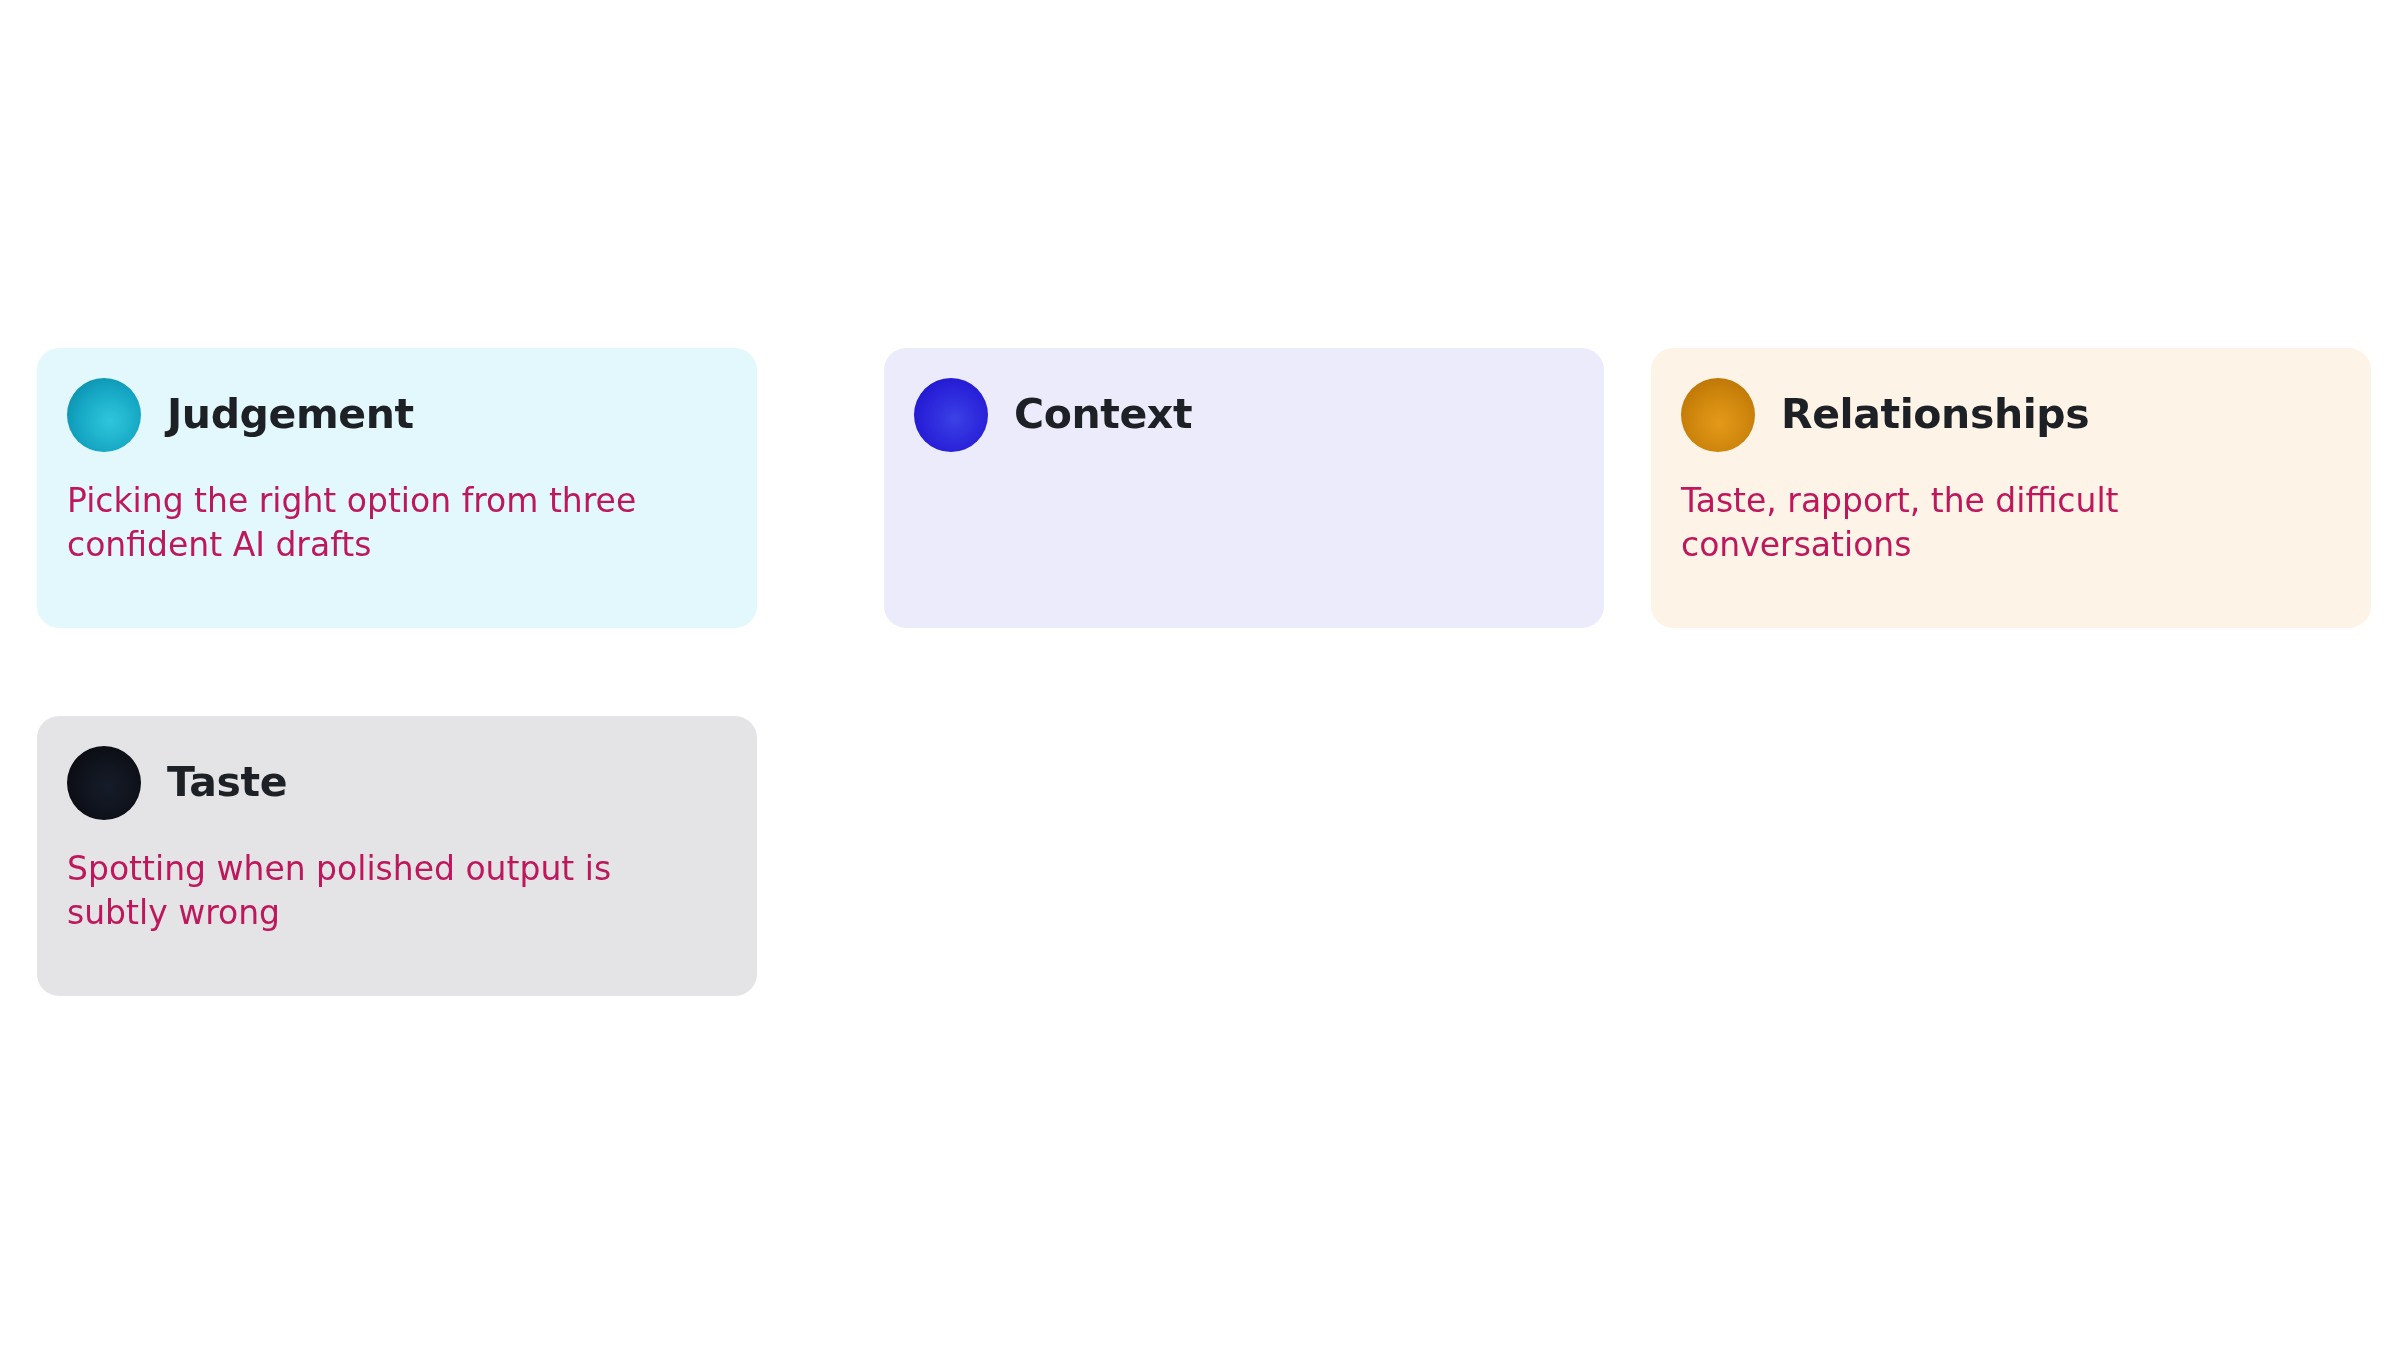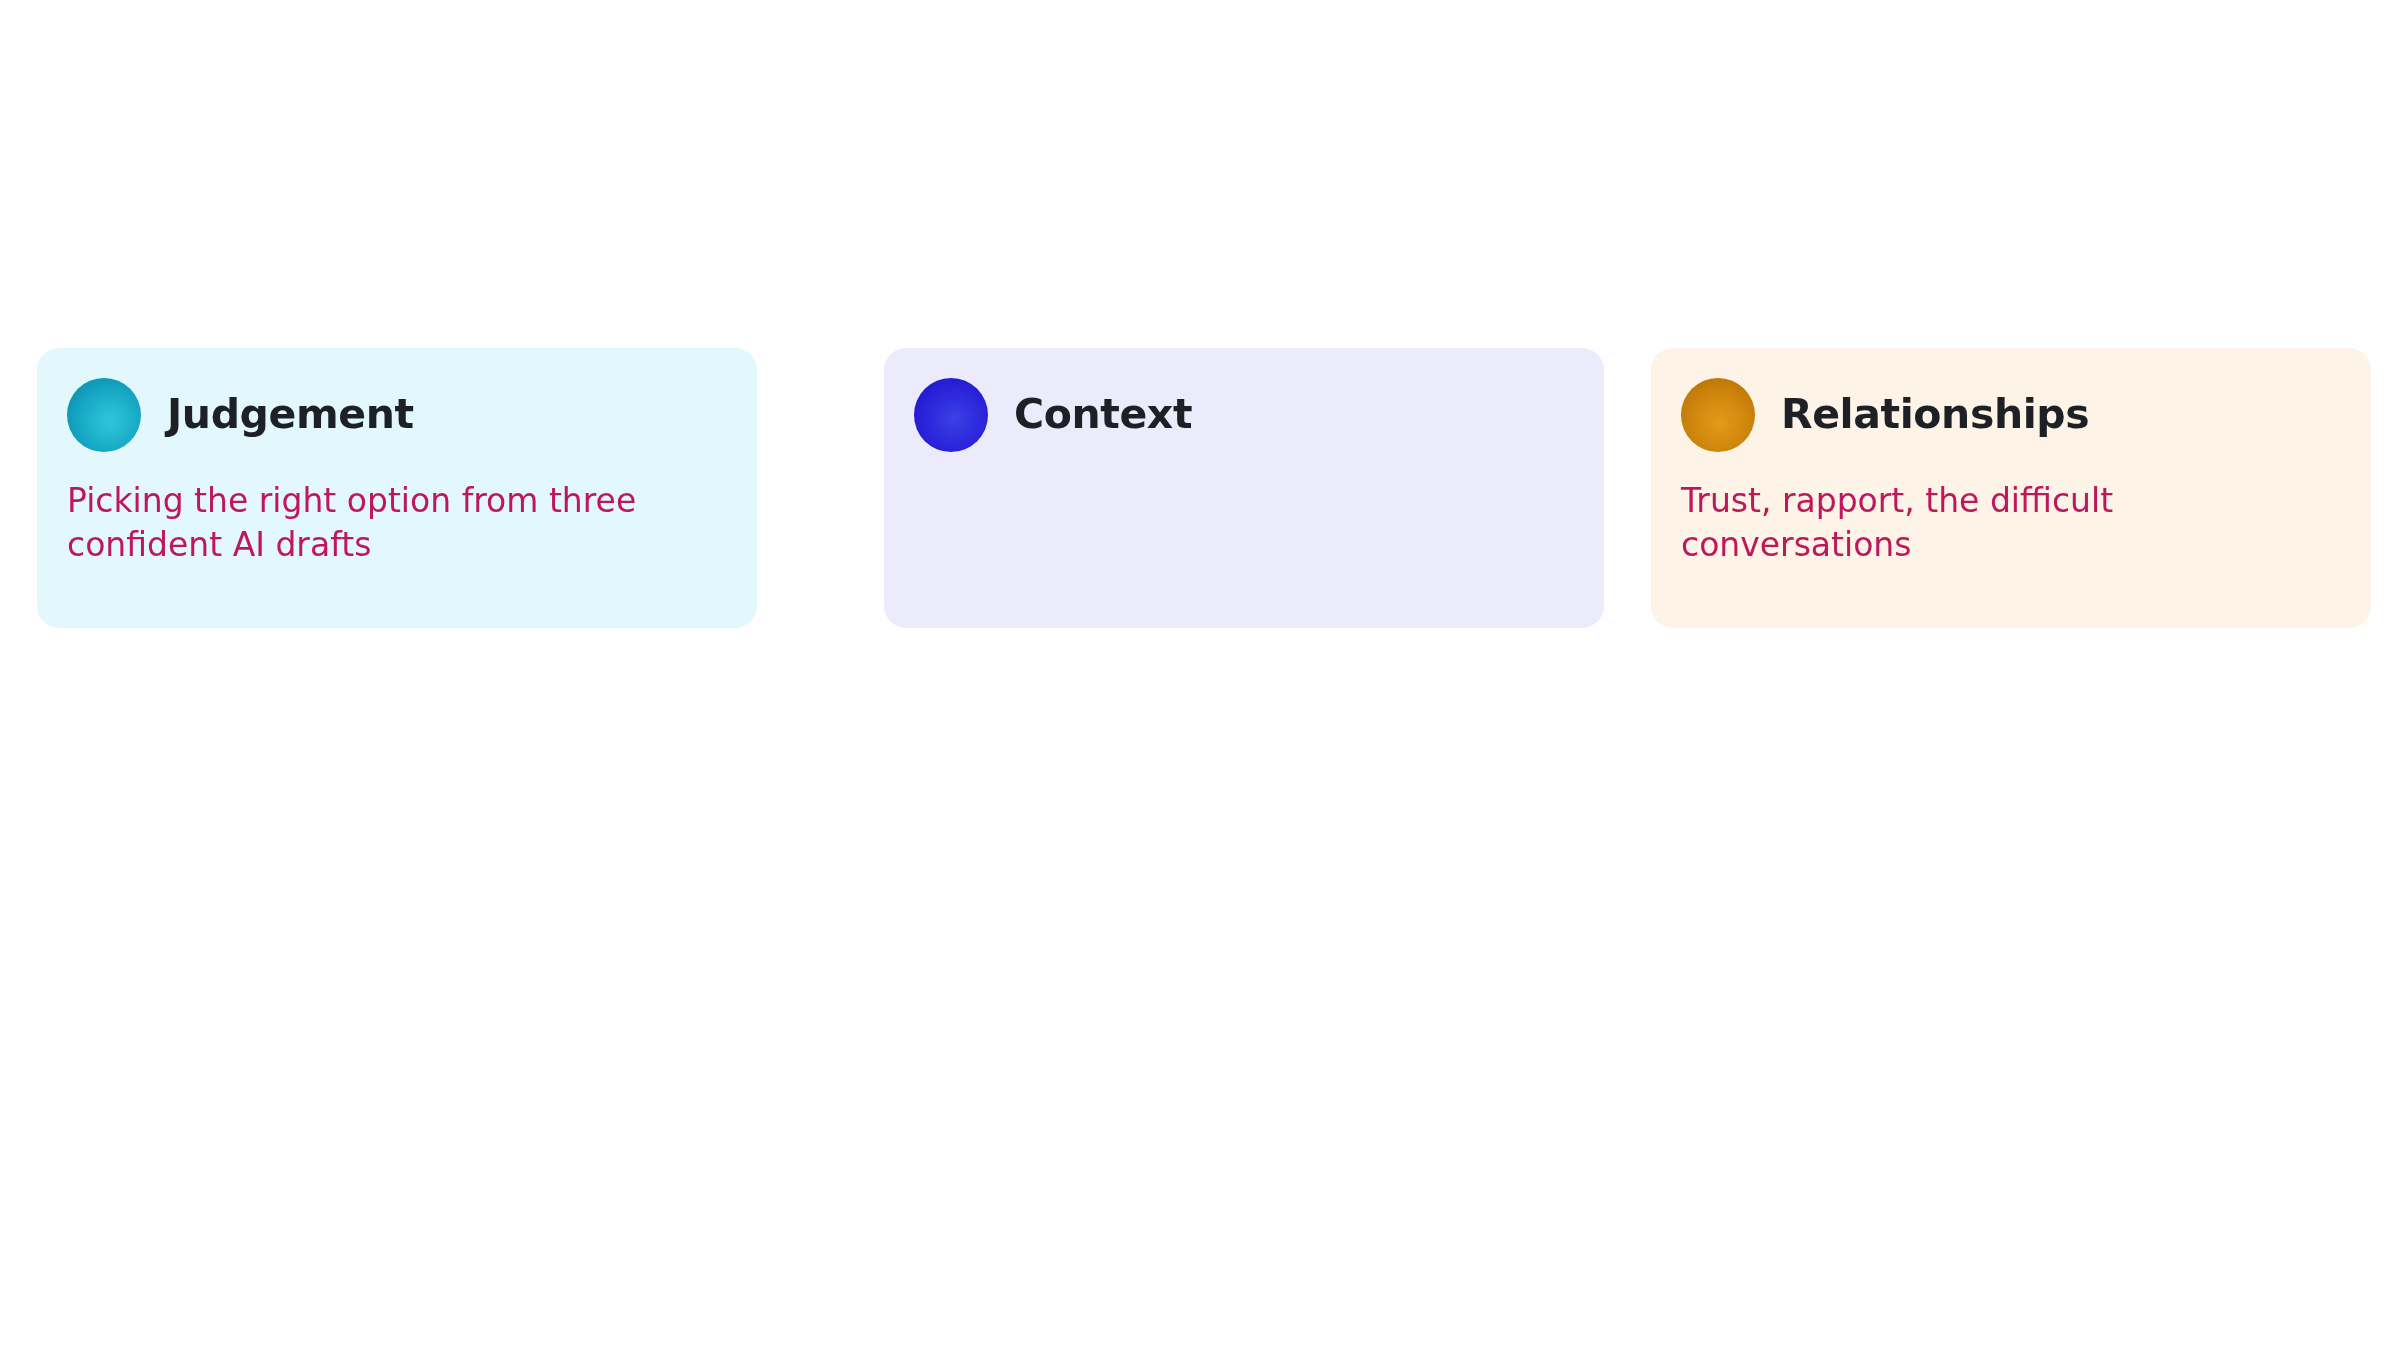--- a/index.html
+++ b/index.html
@@ -135,18 +135,25 @@
         <span class="orb orb-blue"></span>
         <span class="card-title">Context</span>
       </div>
     </div>
 
     <div class="card theme-cream">
       <div class="card-head">
         <span class="orb orb-amber"></span>
         <span class="card-title">Relationships</span>
       </div>
-      <div class="card-desc">Trust, rapport, the difficult conversations</div>
+      <div class="card-desc">Taste, rapport, the difficult conversations</div>
     </div>
 
+    <div class="card theme-gray">
+      <div class="card-head">
+        <span class="orb orb-ink"></span>
+        <span class="card-title">Taste</span>
+      </div>
+      <div class="card-desc">Spotting when polished output is subtly wrong</div>
+    </div>
 
   </div>
 </div>
 
 </body></html>

